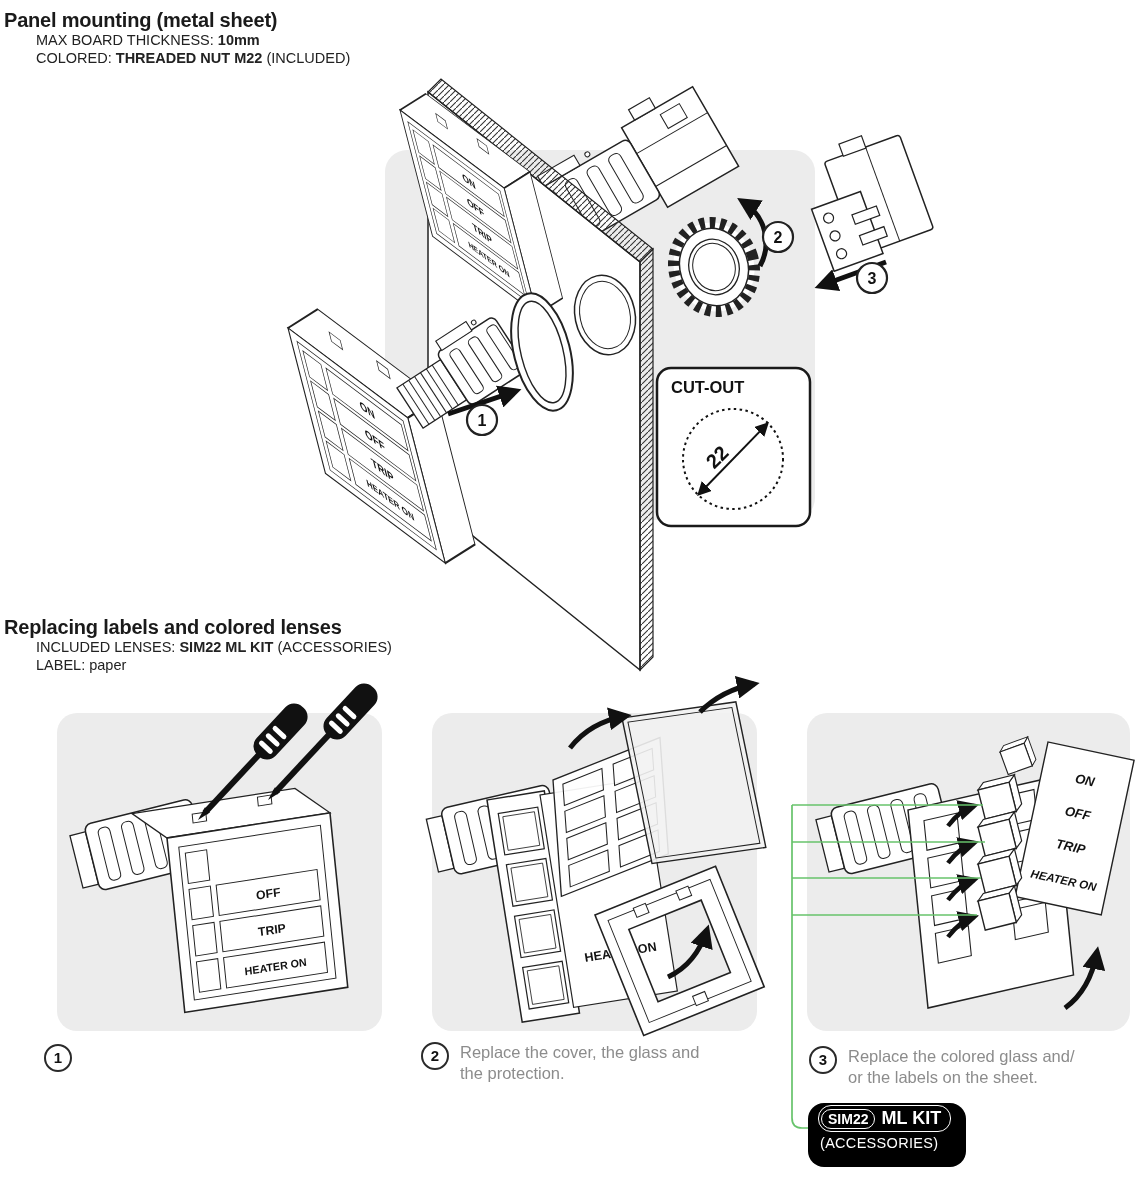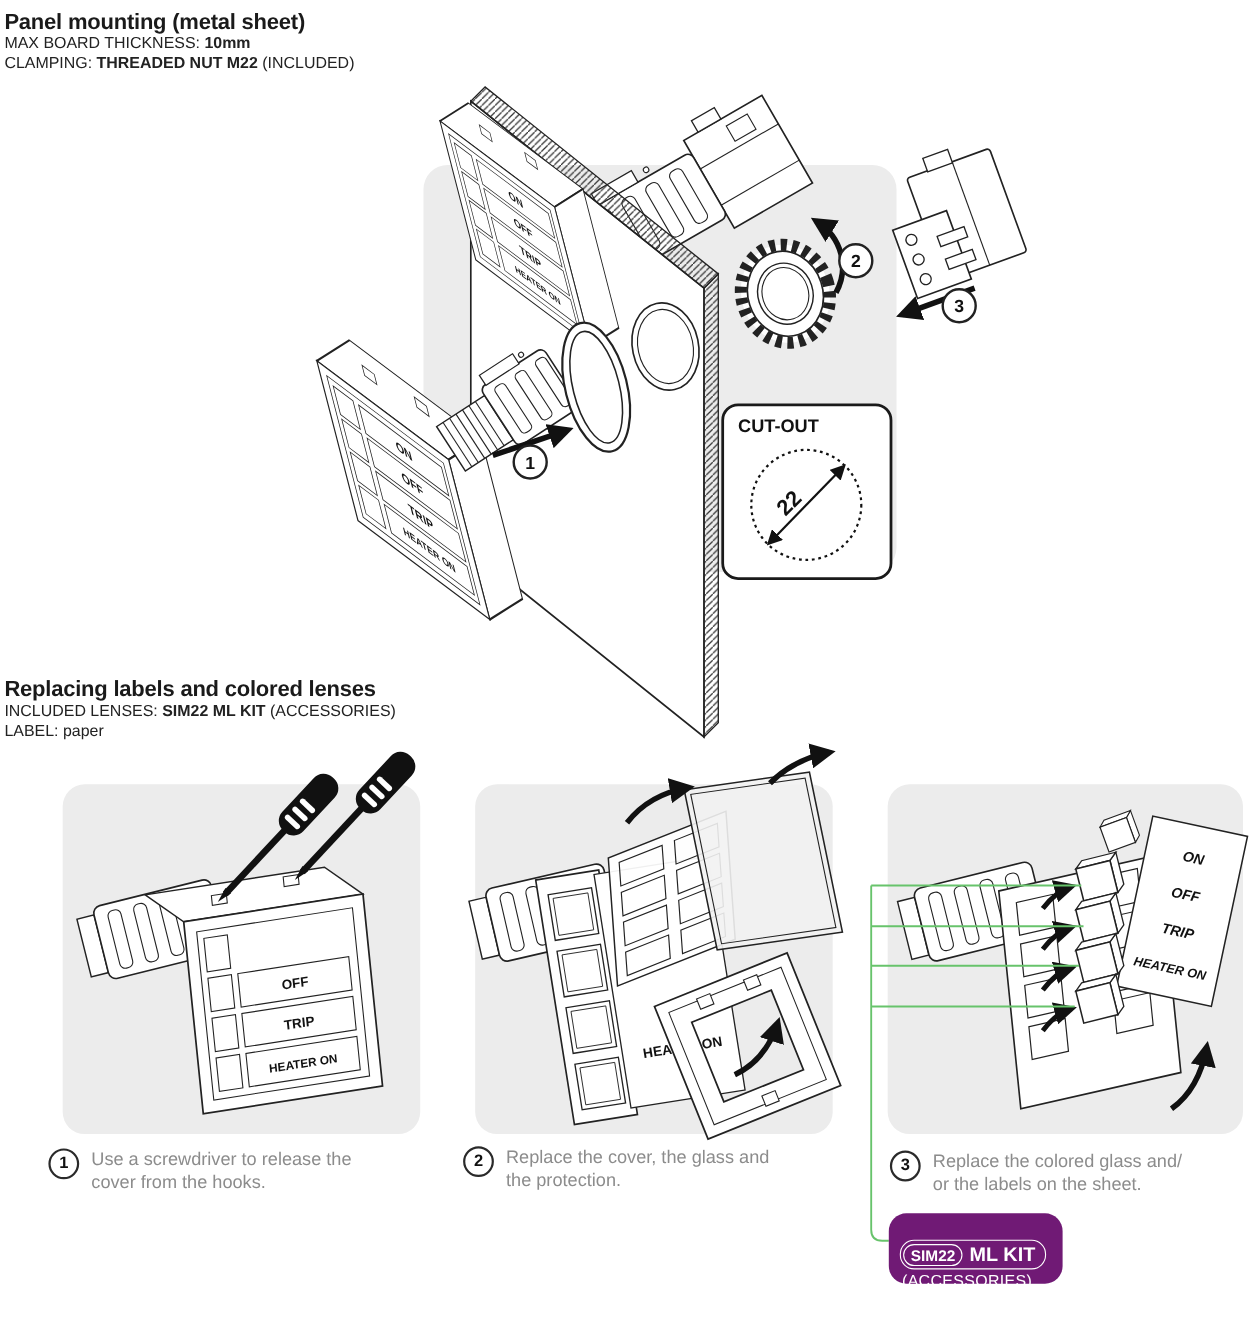--- a/index.html
+++ b/index.html
@@ -4,31 +4,31 @@
 <style>
   * { margin:0; padding:0; box-sizing:border-box; }
   body { background:#fff; }
   .page { position:relative; width:1141px; height:1200px; background:#fff; overflow:hidden;
           font-family:"Liberation Sans", sans-serif; color:#1a1a1a; }
   svg { position:absolute; left:0; top:0; }
   svg text { font-family:"Liberation Sans", sans-serif; }
 
   .h-block { position:absolute; left:4px; }
   .h-title { font-size:20px; font-weight:700; letter-spacing:-0.2px; line-height:24px; }
-  .h-spec  { font-size:14.5px; line-height:17.5px; color:#222; }
+  .h-spec  { font-size:14.5px; line-height:17.5px; color:#222;margin-left:32px; }
   .h-spec b { font-weight:700; }
 
   .caption { position:absolute; display:flex; gap:11px; color:#8c8c8c;
              font-size:16.5px; line-height:21px; }
   .num-circle { flex:0 0 auto; width:28px; height:28px; border:2px solid #2a2a2a; border-radius:50%;
                 color:#111; font-weight:700; font-size:15px; line-height:24px; text-align:center;
                 background:#fff; }
 
   .badge { position:absolute; left:808px; top:1103px; width:158px; height:64px;
-           background:#701a75; border-radius:16px; color:#fff; padding:24px 0 0 10px; }
+           background:#000000; border-radius:16px; color:#fff; padding:2px 0 0 10px; }
   .badge-row1 { display:inline-flex; align-items:center; gap:6px;
                 border:1.5px solid #fff; border-radius:13px; padding:2px 9px 2px 2px; }
   .badge-pill { border:1.5px solid #fff; border-radius:10px; padding:1px 6px;
                 font-weight:700; font-size:14px; }
   .badge-kit  { font-weight:700; font-size:18px; }
   .badge-note { display:block; margin:3px 0 0 2px; font-size:14.5px; letter-spacing:0.3px; }
 </style>
 </head>
 <body>
 
@@ -326,45 +326,41 @@
   </g>
 </svg>
 
   <div class="h-block" style="top:8px">
     <div class="h-title">Panel mounting (metal sheet)</div>
     <div class="h-spec">
       <span>MAX BOARD THICKNESS:</span>
       <b>10mm</b>
     </div>
     <div class="h-spec">
-      <span>CLAMPING:</span>
+      <span>COLORED:</span>
       <b>THREADED NUT M22</b>
       <span>(INCLUDED)</span>
     </div>
   </div>
 
   <div class="h-block" style="top:615px">
     <div class="h-title">Replacing labels and colored lenses</div>
     <div class="h-spec">
       <span>INCLUDED LENSES:</span>
       <b>SIM22 ML KIT</b>
       <span>(ACCESSORIES)</span>
     </div>
     <div class="h-spec">
       <span>LABEL:</span>
       <span>paper</span>
     </div>
   </div>
 
   <div class="caption" style="left:44px; top:1044px; width:330px">
     <div class="num-circle">1</div>
-    <div>
-      <div>Use a screwdriver to release the</div>
-      <div>cover from the hooks.</div>
-    </div>
   </div>
   <div class="caption" style="left:421px; top:1042px; width:330px">
     <div class="num-circle">2</div>
     <div>
       <div>Replace the cover, the glass and</div>
       <div>the protection.</div>
     </div>
   </div>
   <div class="caption" style="left:809px; top:1046px; width:330px">
     <div class="num-circle">3</div>

